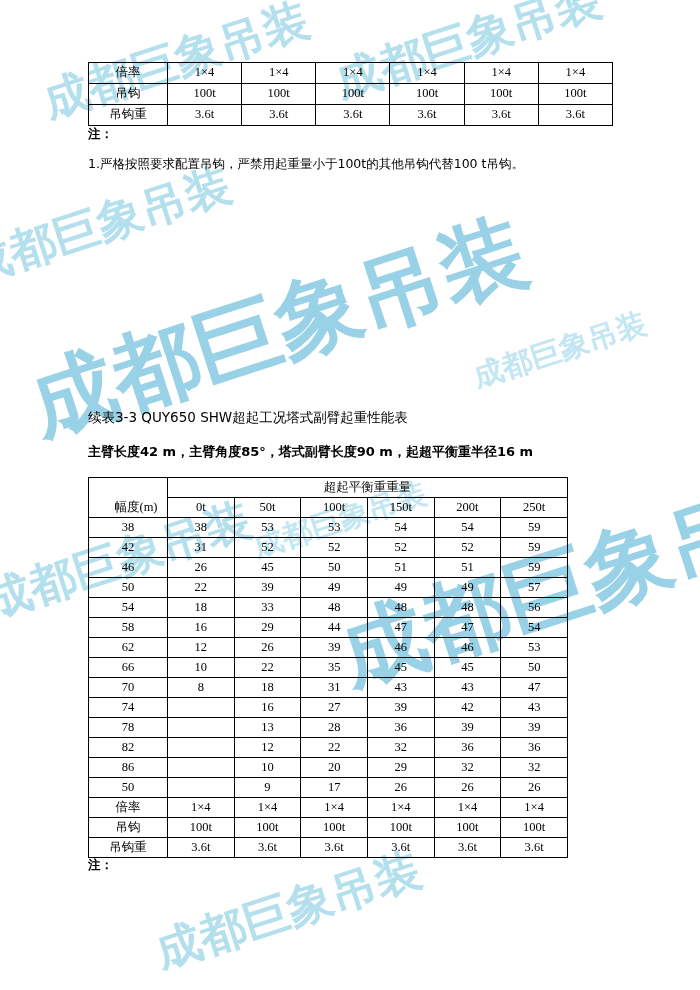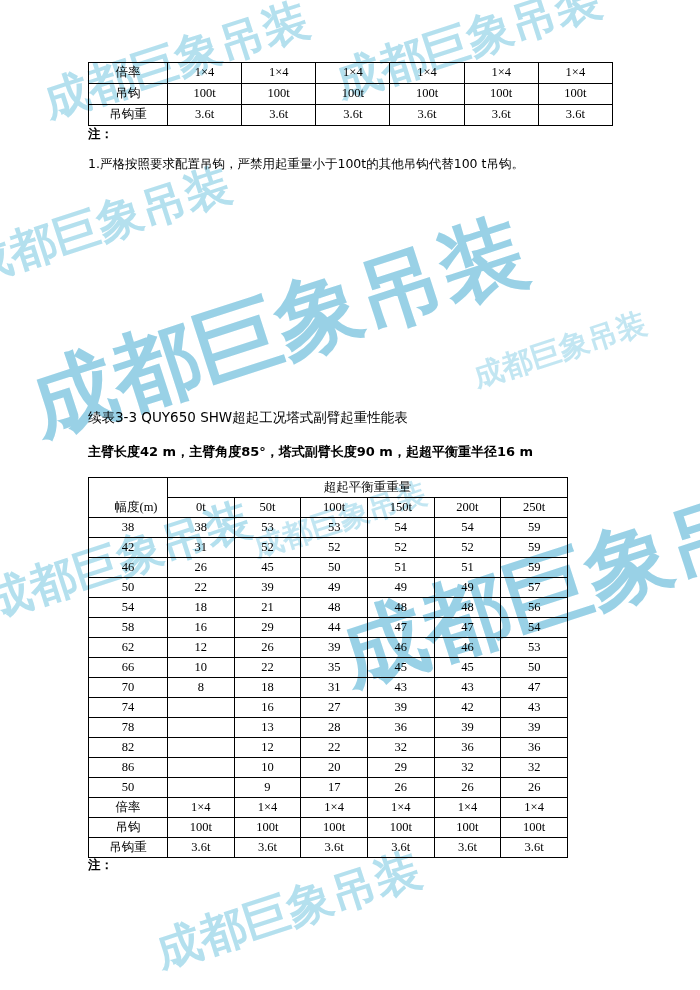--- a/index.html
+++ b/index.html
@@ -254,21 +254,21 @@
             <td>22</td>
             <td>39</td>
             <td>49</td>
             <td>49</td>
             <td>49</td>
             <td>57</td>
           </tr>
           <tr>
             <td>54</td>
             <td>18</td>
-            <td>21</td>
+            <td>33</td>
             <td>48</td>
             <td>48</td>
             <td>48</td>
             <td>56</td>
           </tr>
           <tr>
             <td>58</td>
             <td>16</td>
             <td>29</td>
             <td>44</td>

